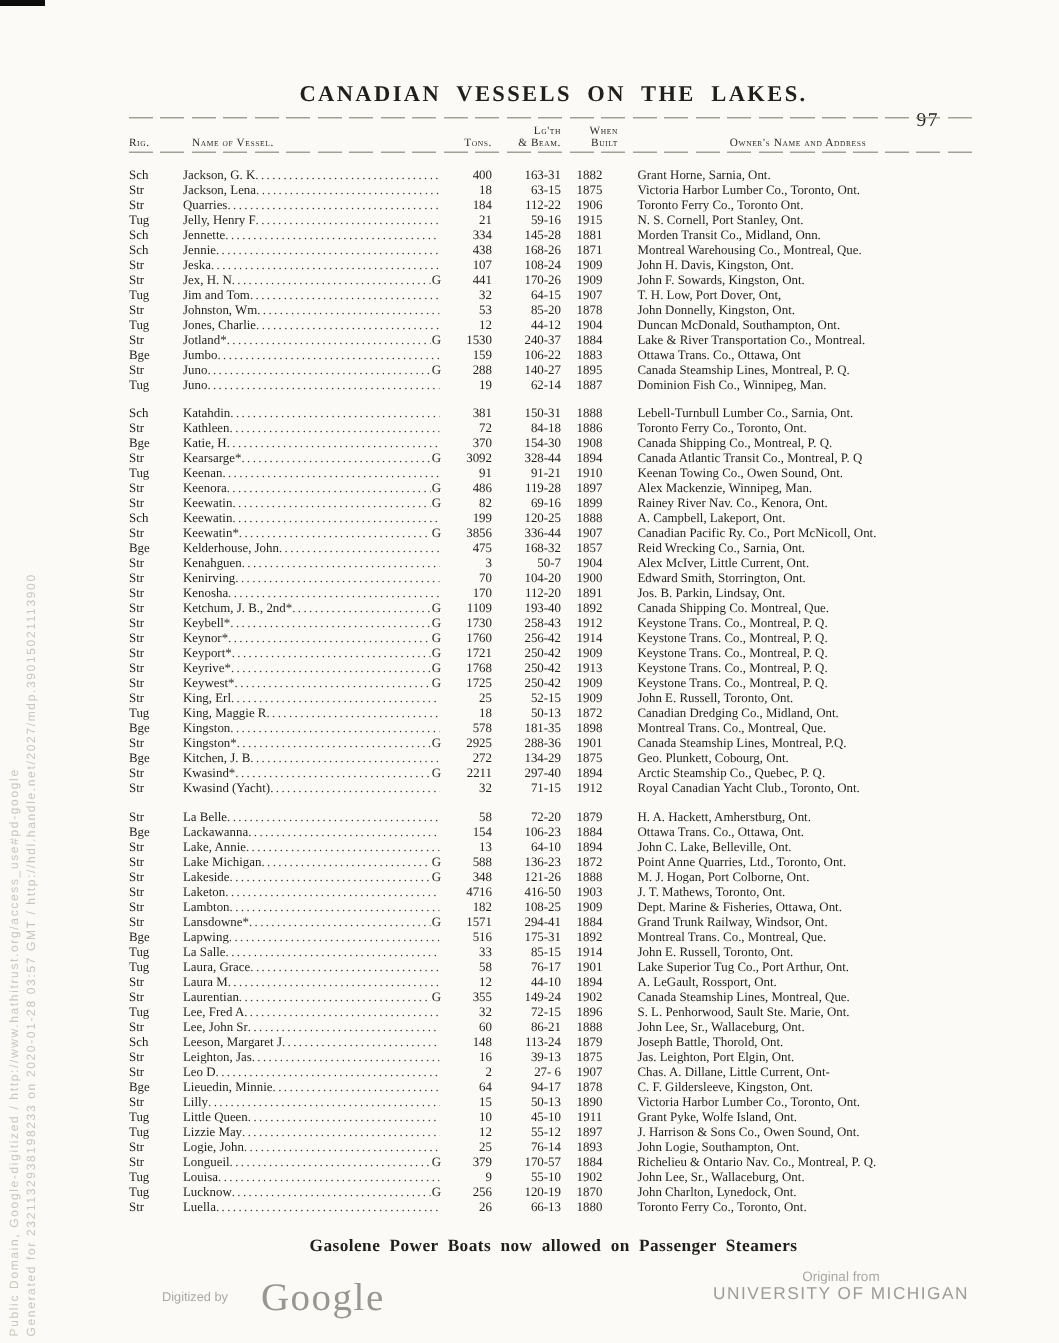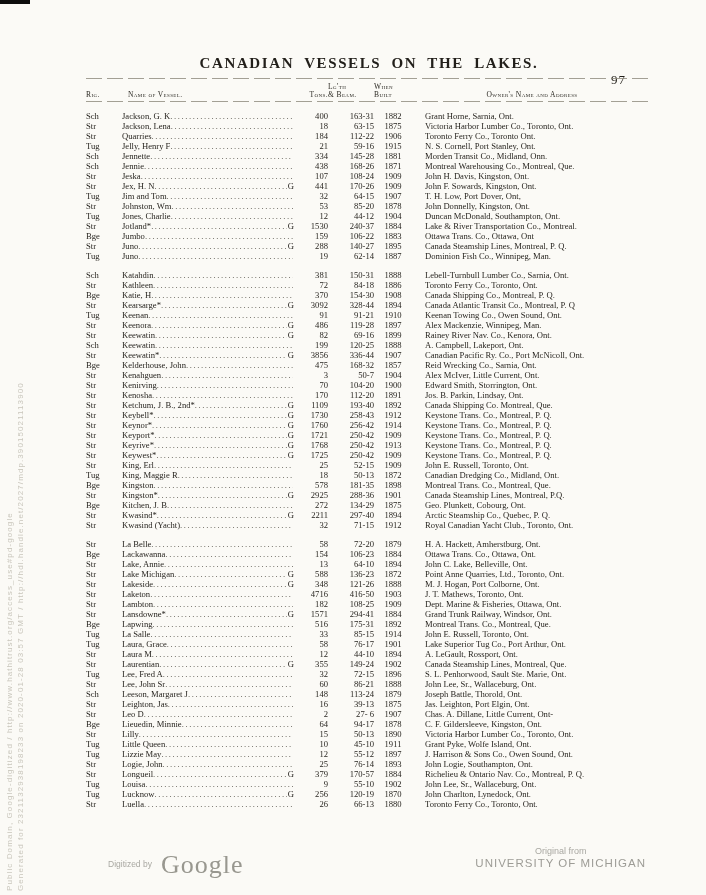--- a/index.html
+++ b/index.html
@@ -22,41 +22,41 @@
   .rule{height:1px;background:repeating-linear-gradient(90deg,#8d897c 0 16px,rgba(141,137,124,0) 16px 21px);opacity:.8;}
   .rule1{margin-top:6px;}
   .rule2{margin-top:2px;}
 
   .grid{display:grid;grid-template-columns:36px 172px 34px 46px 38px 1fr;align-items:baseline;}
 
   .thead{margin-top:4px;font-size:7.5px;font-variant:small-caps;letter-spacing:.4px;color:#2c2a24;align-items:end;}
   .thead .h{line-height:8px;}
   .h-name{padding-left:6px;font-family:Liberation Serif, serif;}
   .h-tons{text-align:right;}
-  .h-two{text-align:left;}
+  .h-two{text-align:right;}
   .h-owner{text-align:center;}
 
   .tbody{margin-top:9px;font-size:8.6px;}
   .group{margin-bottom:9px;}
   .row{line-height:10px;height:10px;}
   .c-rig{white-space:nowrap;}
   .c-name{display:flex;align-items:baseline;overflow:hidden;}
   .nm{white-space:nowrap;}
   .leader{flex:1 1 auto;overflow:hidden;white-space:nowrap;min-width:4px;color:#3c392f;}
   .leader::after{content:"...................................................................";letter-spacing:1.6px;}
   .gmark{white-space:nowrap;margin-left:1px;}
   .c-tons{text-align:right;white-space:nowrap;}
   .c-dims{text-align:right;white-space:nowrap;}
   .c-year{text-align:center;white-space:nowrap;}
   .c-owner{padding-left:13px;white-space:nowrap;overflow:hidden;}
 
   .footnote{margin-top:16px;text-align:center;font-size:11.5px;font-weight:bold;letter-spacing:.3px;word-spacing:3px;}
 
   .digitized{position:absolute;left:108px;top:850px;color:#a9a8a2;}
-  .digitized .lbl{font-family:"Liberation Sans",sans-serif;font-size:8.5px;margin-right:9px;vertical-align:6px;}
+  .digitized .lbl{font-family:"Liberation Sans",sans-serif;font-size:8.5px;margin-right:22px;vertical-align:6px;}
   .google{font-family:"Liberation Serif",serif;font-size:26px;letter-spacing:1px;color:#98978f;}
 
   .original{position:absolute;right:60px;top:845px;text-align:center;color:#a9a8a2;font-family:"Liberation Sans",sans-serif;}
   .original .from{font-size:9px;line-height:12px;}
   .original .inst{font-size:11.5px;letter-spacing:1px;color:#9d9c96;}
 
   .vtext{
     position:absolute;left:4px;top:891px;
     transform:rotate(-90deg);transform-origin:0 0;
     font-family:"Liberation Sans",sans-serif;font-size:8px;letter-spacing:1.1px;
@@ -982,20 +982,21 @@
               <span class="gmark"></span>
             </span>
     <span class="c-tons">26</span>
     <span class="c-dims">66-13</span>
     <span class="c-year">1880</span>
     <span class="c-owner">Toronto Ferry Co., Toronto, Ont.</span>
   </div>
 </div>
       </div>
 
+    <div class="footnote">Gasolene Power Boats now allowed on Passenger Steamers</div>
   </div>
 
   <div class="digitized">
     <span class="lbl">Digitized by</span><span class="google">Google</span>
   </div>
 
   <div class="original">
     <div class="from">Original from</div>
     <div class="inst">UNIVERSITY OF MICHIGAN</div>
   </div>

